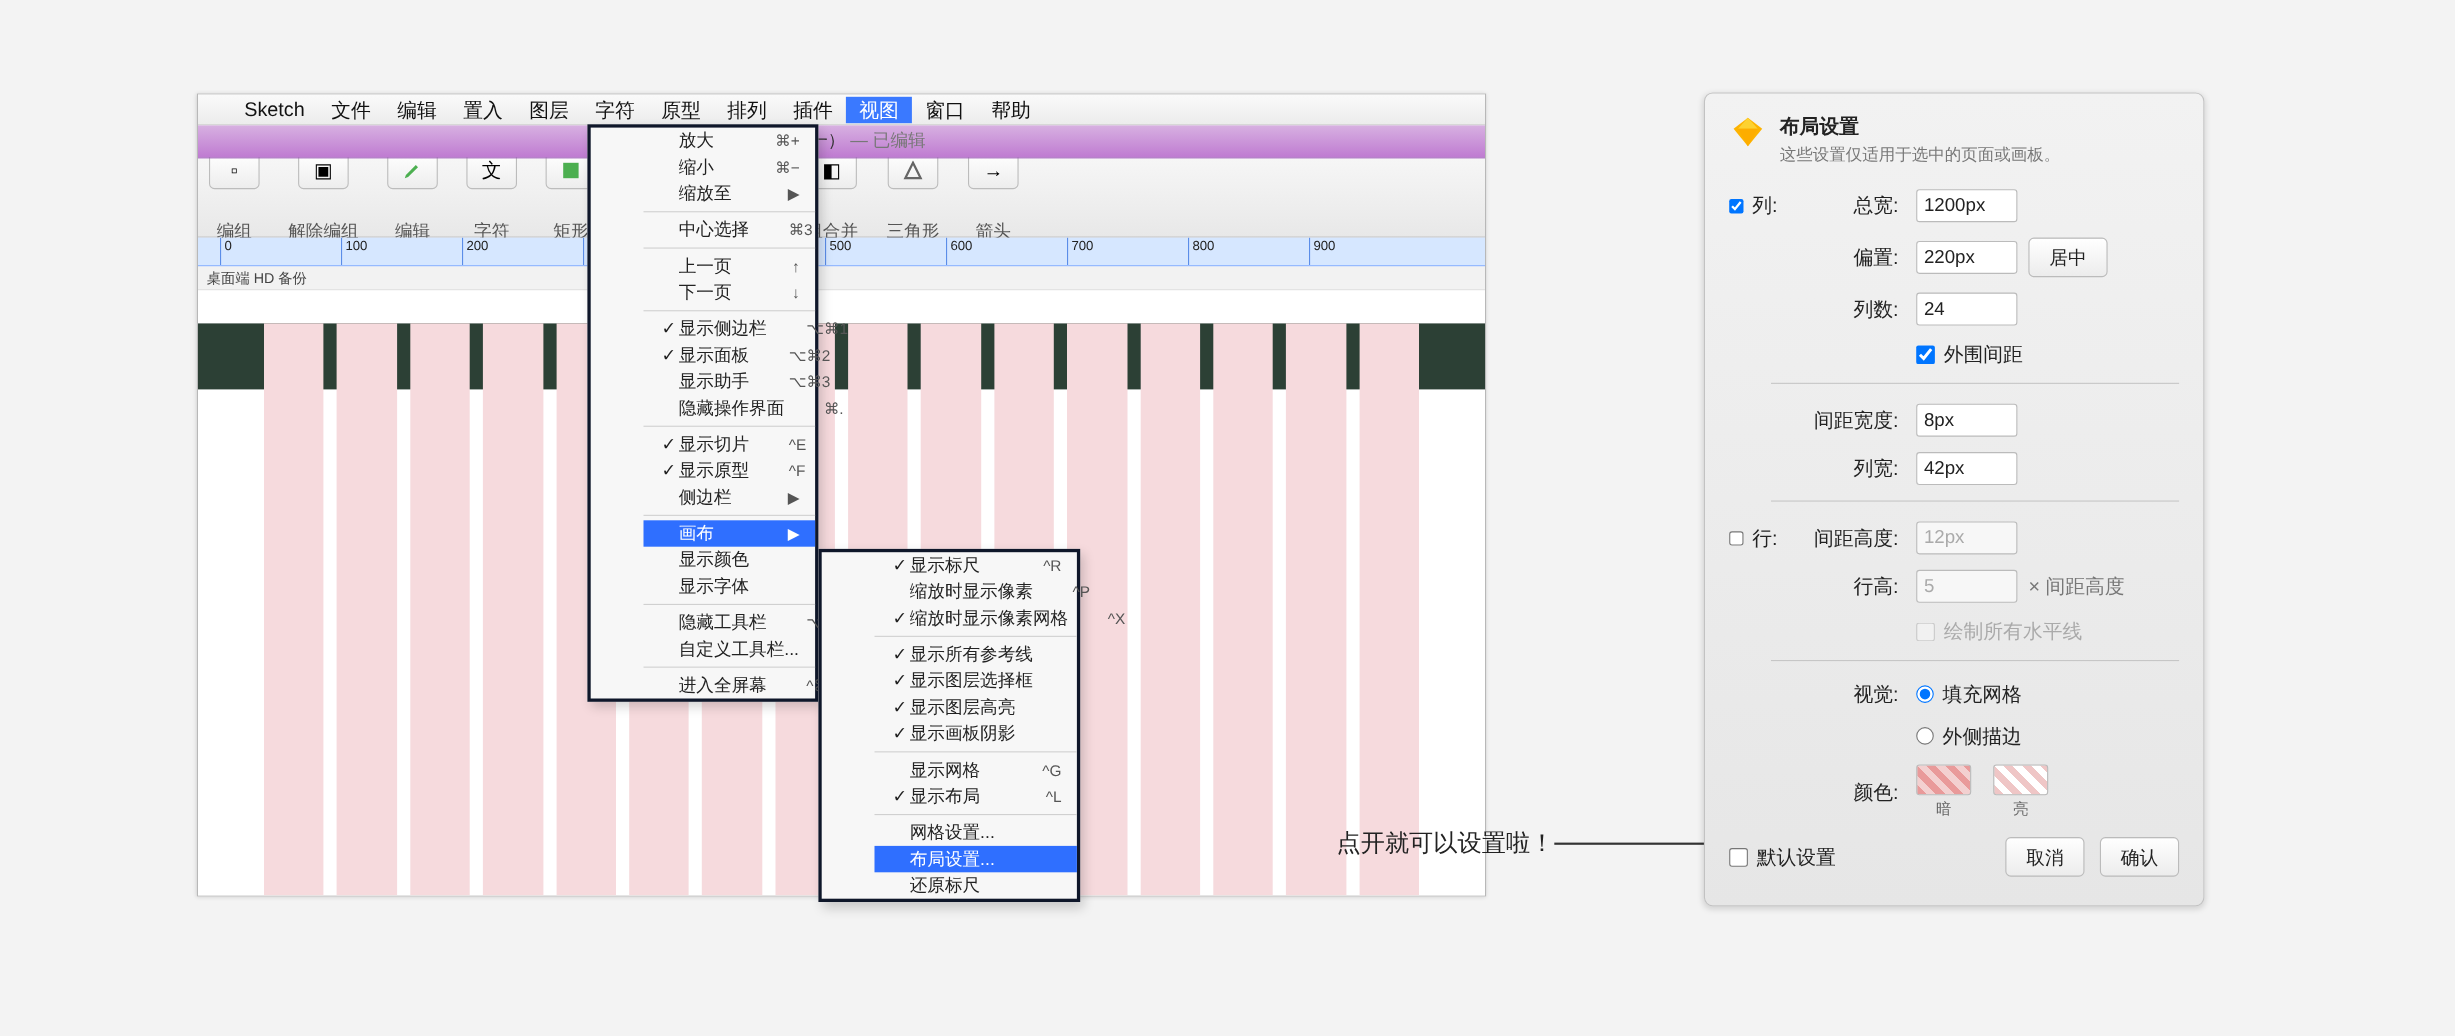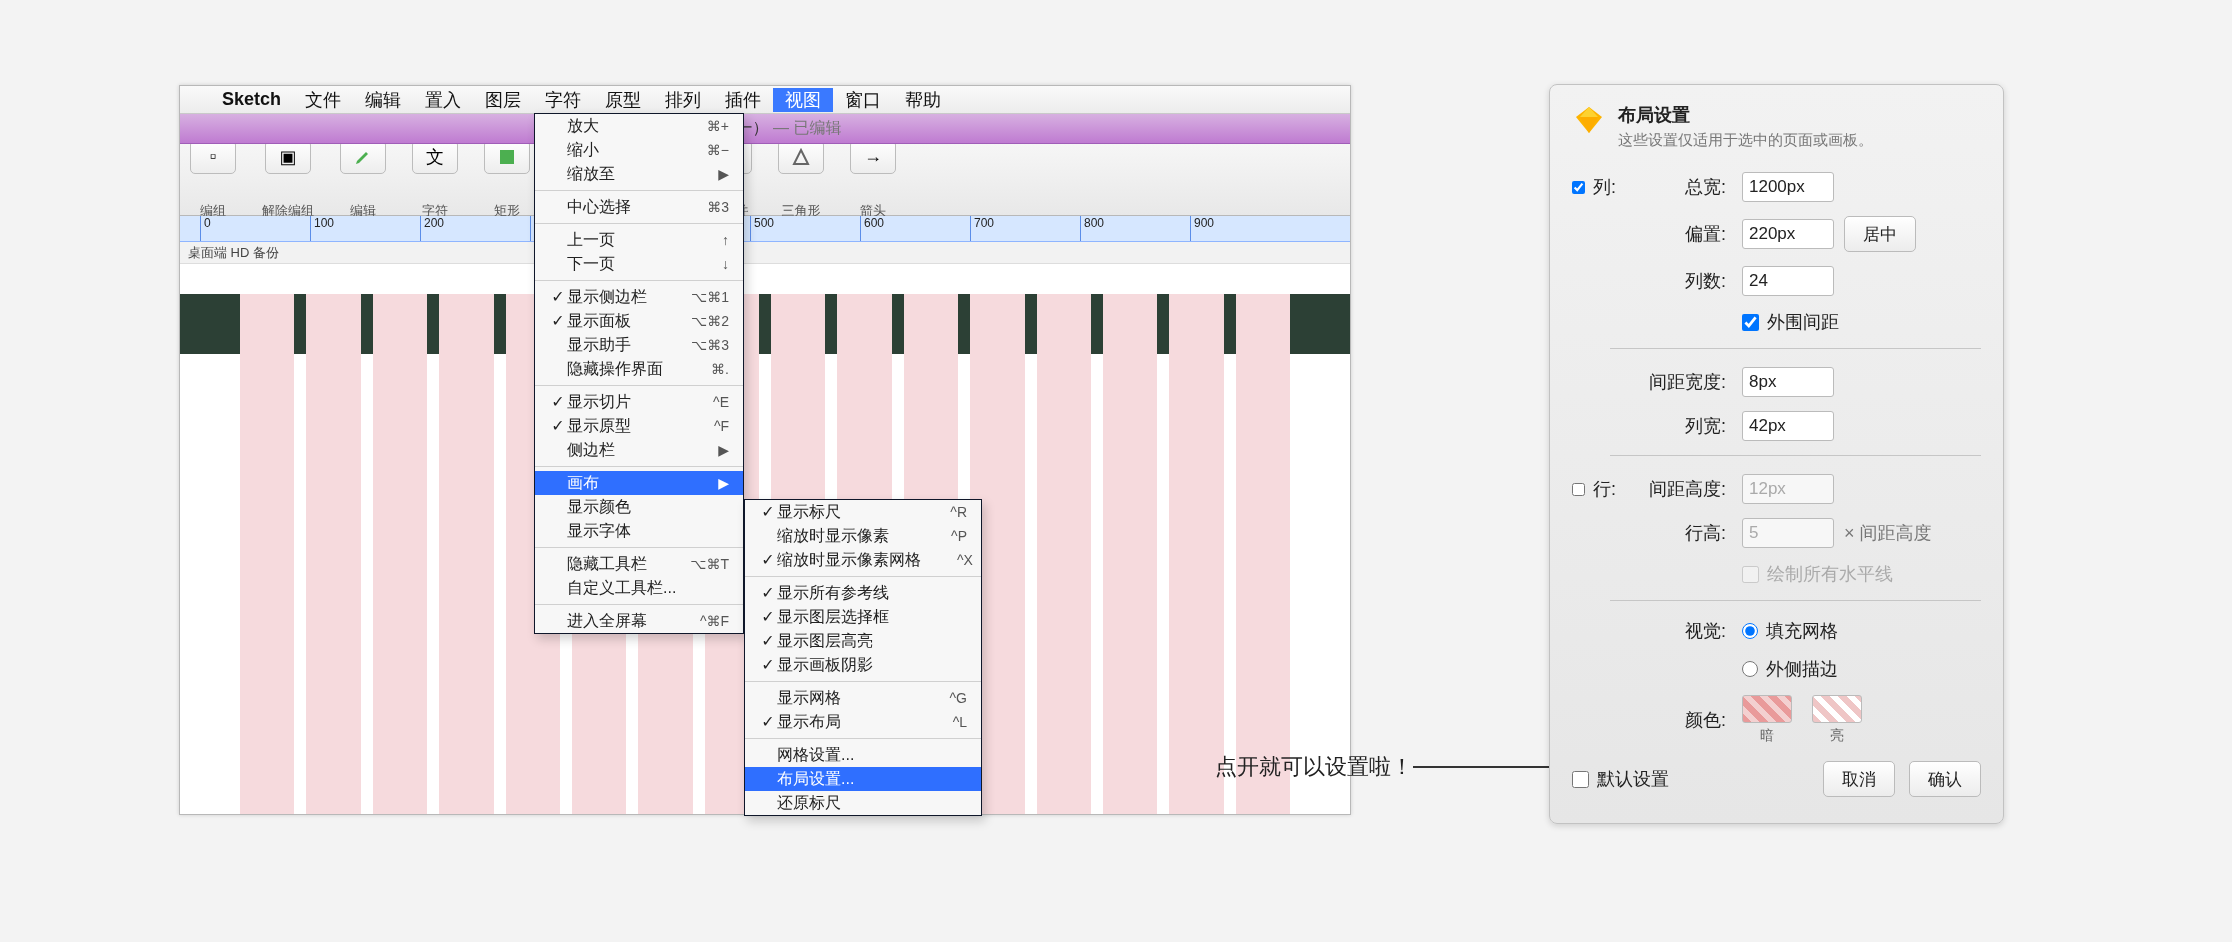--- a/index.html
+++ b/index.html
@@ -3,45 +3,45 @@
 <meta charset="utf-8">
 <style>
 * { margin:0; padding:0; box-sizing:border-box; font-family:-apple-system,"Helvetica Neue",Arial,sans-serif; }
 body { background:#f3f3f3; width:2232px; height:942px; overflow:hidden; position:relative; }
 
 
 .sketch-window { position:absolute; left:179px; top:85px; width:1172px; height:730px; background:#fff; border:1px solid #b8b8b8; box-shadow:0 0 4px rgba(0,0,0,.15); }
 
 .menubar { height:28px; background:linear-gradient(#fafafa,#ececec); border-bottom:1px solid #c9c9c9; display:flex; align-items:center; font-size:18px; color:#111; }
 .menubar .apple { width:30px; text-align:center; }
-.menubar .app { font-weight:700; padding:0 12px; }
+.menubar .app { font-weight:400; padding:0 12px; }
 .menubar .mi { padding:0 12px; }
 .menubar .mi.active { background:#3a79ff; color:#fff; }
 
 .titlebar { height:30px; background:linear-gradient(#d7b0e1,#bf7bd1); display:flex; align-items:center; justify-content:center; position:relative; border-bottom:1px solid #a05eb8; }
 .titlebar .doc { font-size:16px; color:#333; }
 .titlebar .doc .note { color:#777; }
 
 .toolbar { height:72px; background:linear-gradient(#f6f6f6,#e8e8e8); border-bottom:1px solid #b8b8b8; display:flex; align-items:center; padding:0 10px; gap:26px; }
 .tb-group { display:flex; flex-direction:column; align-items:center; gap:4px; }
 .tb-btn { width:46px; height:34px; background:linear-gradient(#fff,#ededed); border:1px solid #bcbcbc; border-radius:5px; display:flex; align-items:center; justify-content:center; font-size:18px; }
-.tb-lbl { font-size:13px; color:#555; white-space:nowrap;margin-top:24px; }
+.tb-lbl { font-size:16px; color:#555; white-space:nowrap;margin-top:24px; }
 
 .ruler { height:26px; background:#d6e7ff; border-bottom:1px solid #8fb5ff; position:relative; font-size:12px; color:#222; overflow:hidden; }
 .tick { position:absolute; top:0; height:100%; border-left:1px solid #5b8de8; padding-left:3px; }
 .label-row { height:22px; font-size:13px; color:#444; padding-left:8px; background:#f2f2f2; border-bottom:1px solid #ddd; display:flex; align-items:center; }
 
 .canvas { position:relative; height:550px; background:#fff; overflow:hidden; }
 .stripes { position:absolute; top:30px; left:60px; right:60px; height:520px; display:flex; }
 .col { flex:1; background:#f6dadd; }
 .gut { width:12px; }
 .topband { position:absolute; top:30px; left:0; right:0; height:60px; background:#2c4035; }
 
 
-.menu { position:absolute; background:#f7f7f7; border:1px solid #0f172a; box-shadow:3px 5px 10px rgba(0,0,0,.18); font-size:16px; color:#222; }
+.menu { position:absolute; background:#f7f7f7; border:3px solid #0f172a; box-shadow:3px 5px 10px rgba(0,0,0,.18); font-size:16px; color:#222;padding-left:48px; }
 .menu-row { height:24px; display:flex; align-items:center; padding:0 14px; justify-content:space-between; gap:36px; white-space:nowrap; }
 .menu-row.sel { background:#2f6fff; color:#fff; }
 .menu-sep { height:1px; background:#d0d0d0; margin:4px 0; }
 .chk { width:18px; display:inline-block; text-align:center; }
 .sc { color:#555; font-size:14px; }
 .menu-row.sel .sc { color:#fff; }
 
 .menu1 { left:534px; top:113px; width:210px; }
 .menu2 { left:744px; top:499px; width:238px; }
 

